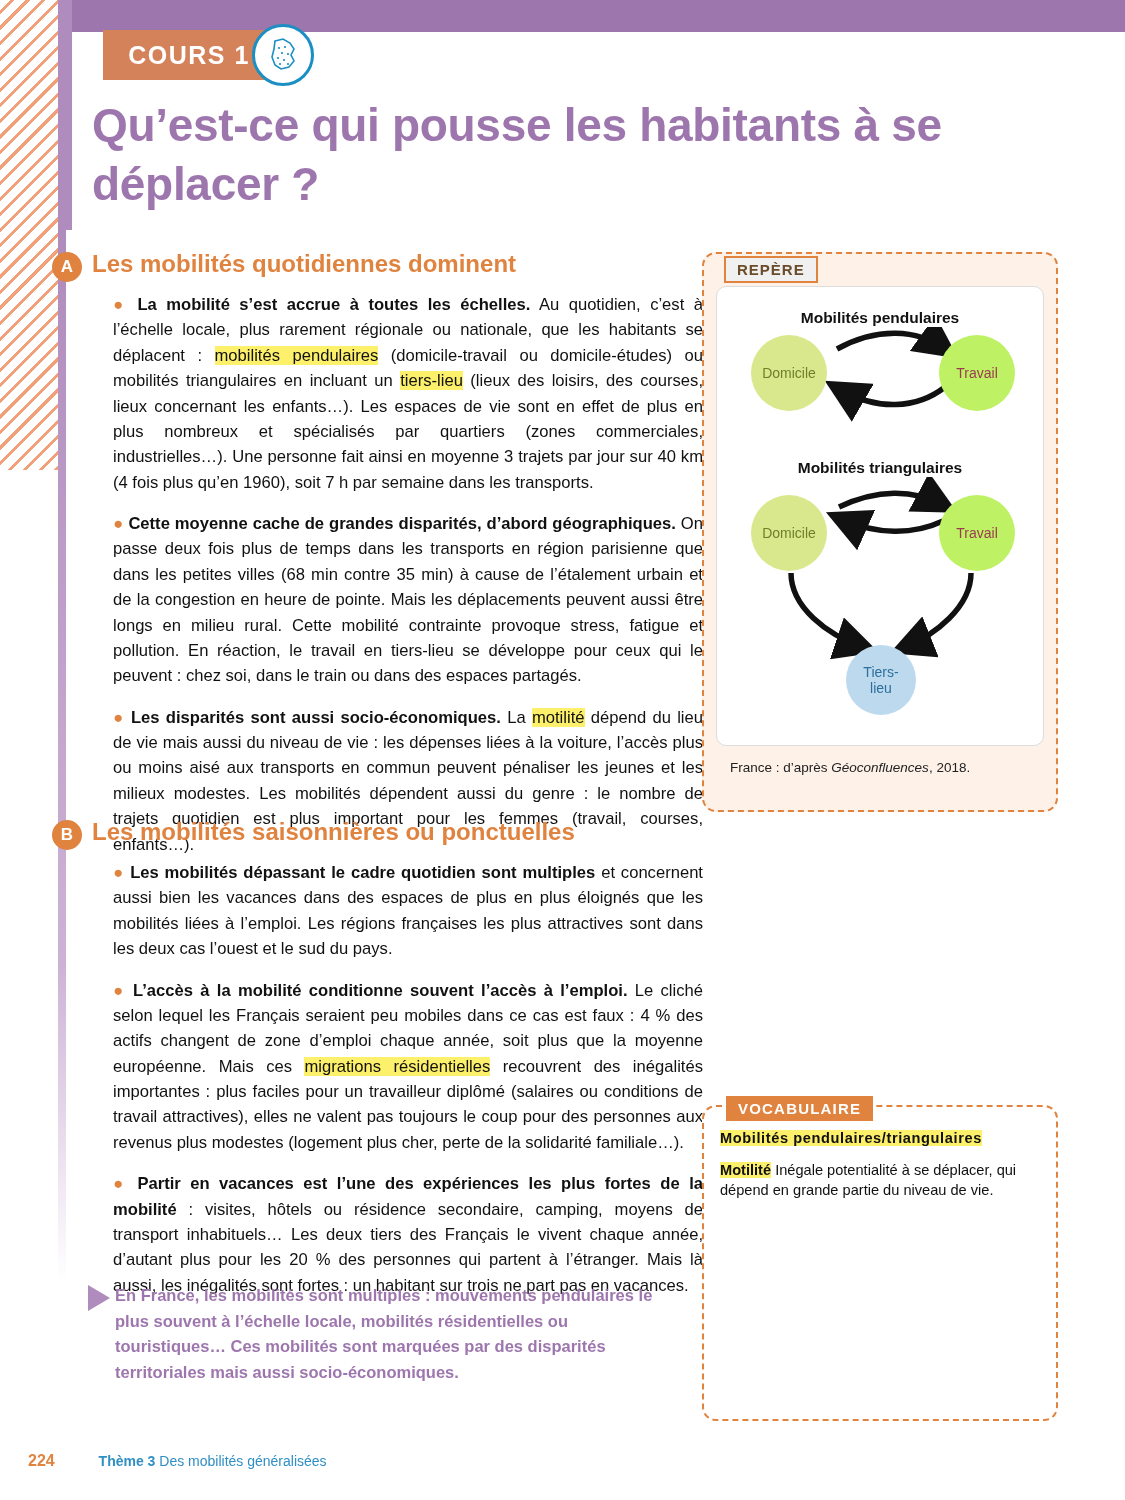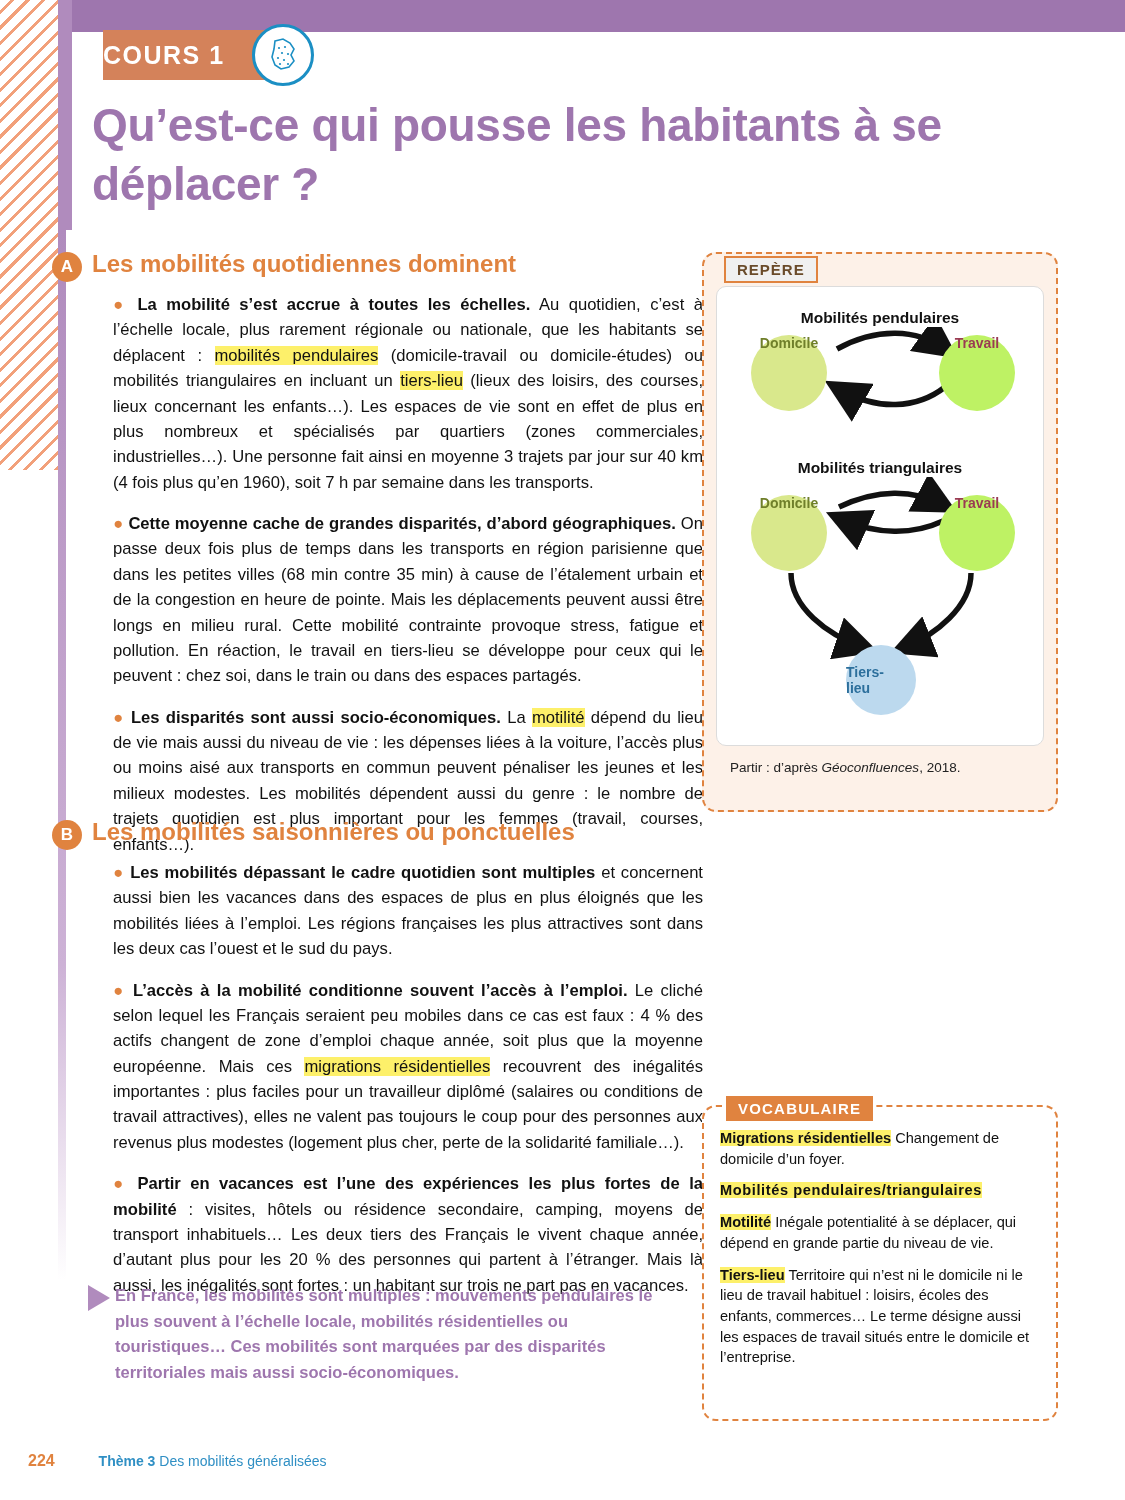--- a/index.html
+++ b/index.html
@@ -28,21 +28,21 @@
   }
 
   
   .top-band {
     position:absolute; left:0; top:0; width:1125px; height:32px;
     background:#9e76ae;
   }
   .cours-tab {
     position:absolute; left:103px; top:30px; width:172px; height:50px;
     background:#d4825a; border-radius:0 0 0 0;
-    display:flex; align-items:center; 
+    display:flex; align-items:center; justify-content:center;
   }
   .cours-tab span{
     color:#fff; font-weight:bold; font-size:25px; letter-spacing:1.5px;
   }
   .cours-icon {
     position:absolute; left:252px; top:24px; width:62px; height:62px;
     border-radius:50%; background:#ffffff; border:3px solid #1b8fc4;
     display:flex; align-items:center; justify-content:center;
   }
   .cours-icon svg{ display:block; }
@@ -90,22 +90,22 @@
   .repere-inner{
     position:absolute; left:716px; top:286px; width:328px; height:460px;
     background:#fff; border:1px solid #dcdcdc; border-radius:10px;
   }
   .diag-title{
     position:absolute; width:100%; text-align:center;
     font-weight:bold; font-size:15.5px; color:#111;
   }
   .node{
     position:absolute; border-radius:50%;
-    display:flex; align-items:flex-start; justify-content:center;
-    font-weight:bold; font-size:14px; text-align:center; line-height:1.15;
+    display:flex; align-items:center; justify-content:center;
+    font-weight:normal; font-size:14px; text-align:center; line-height:1.15;
   }
   .node.dom{ background:#d9e88c; color:#6f7f2a; }
   .node.tra{ background:#bef264; color:#9a3b52; }
   .node.tie{ background:#bcd9ee; color:#2c6f9c; }
   .source{
     position:absolute; left:730px; top:760px; font-size:13.5px; color:#222;
   }
   .source i{ font-style:italic; }
 
   
@@ -258,36 +258,30 @@
   <div class="node tra" style="left:222px; top:208px; width:76px; height:76px;">
     <span>Travail</span>
   </div>
   <div class="node tie" style="left:129px; top:358px; width:70px; height:70px; flex-direction:column;">
     <span>Tiers-</span>
     <span>lieu</span>
   </div>
 </div>
 
 <div class="source">
-  <span>Partir : d’après </span><i>Géoconfluences</i><span>, 2018.</span>
+  <span>France : d’après </span><i>Géoconfluences</i><span>, 2018.</span>
 </div>
 
 <div class="voc-wrap"></div>
 <div class="voc-label">VOCABULAIRE</div>
 <div class="voc-body">
   <p>
-    <span class="voc-term">Migrations résidentielles</span><span> Changement de domicile d’un foyer.</span>
-  </p>
-  <p>
     <span class="voc-term sp">Mobilités pendulaires/triangulaires</span><br>
   </p>
   <p>
     <span class="voc-term">Motilité</span><span> Inégale potentialité à se déplacer, qui dépend en grande partie du niveau de vie.</span>
-  </p>
-  <p>
-    <span class="voc-term">Tiers-lieu</span><span> Territoire qui n’est ni le domicile ni le lieu de travail habituel : loisirs, écoles des enfants, commerces… Le terme désigne aussi les espaces de travail situés entre le domicile et l’entreprise.</span>
   </p>
 </div>
 
 <div class="footer">
   <span class="pg">224</span>
   <span class="th">Thème 3</span><span class="rest"> Des mobilités généralisées</span>
 </div>
 
 </body></html>

